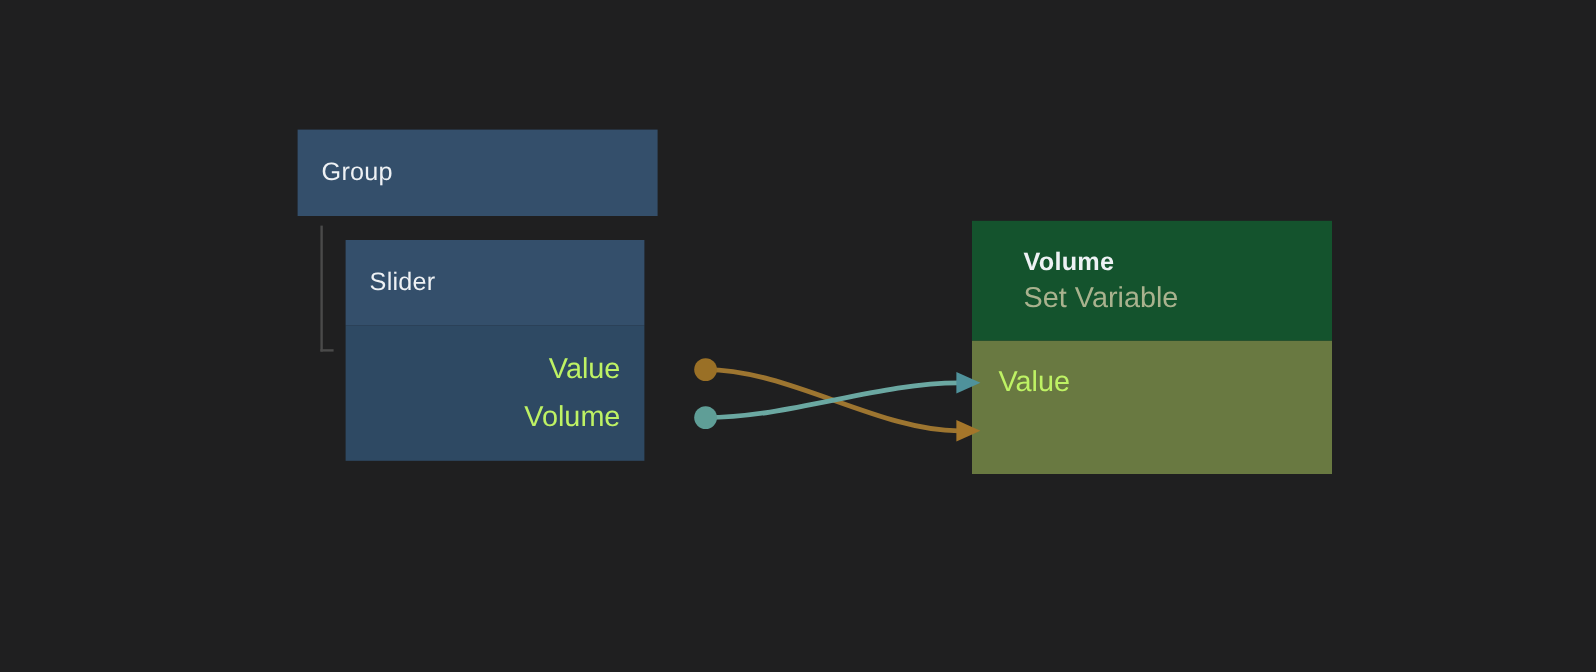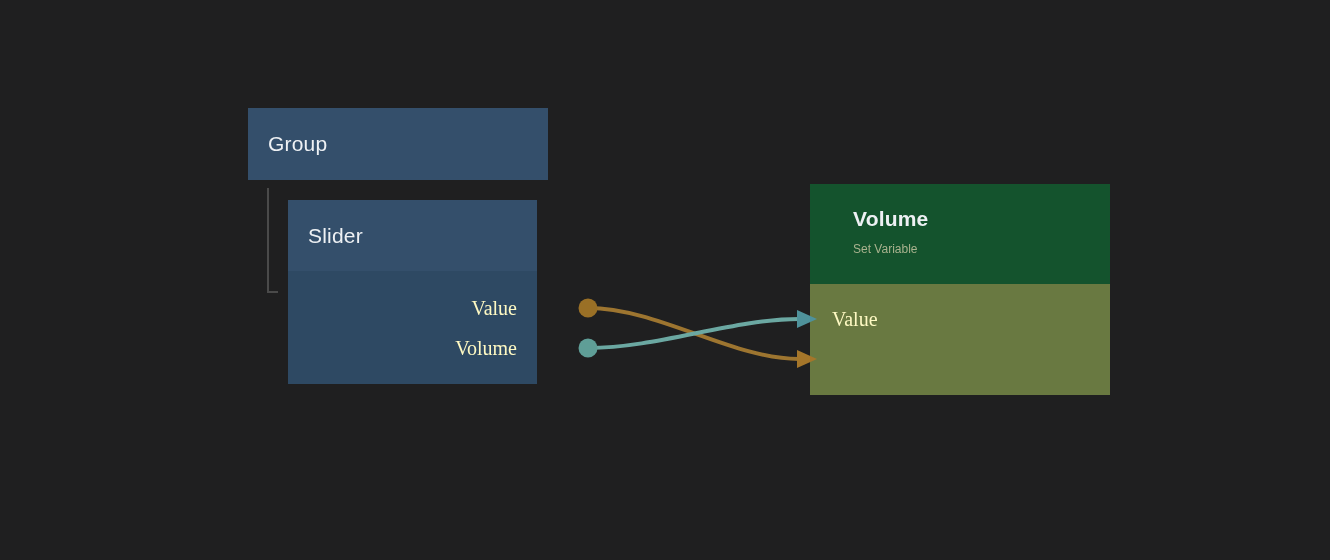--- a/index.html
+++ b/index.html
@@ -26,35 +26,34 @@
     width: 100%;
   }
   .node-title {
     font-size: 21px;
     line-height: 30px;
     color: #eef1f4;
     letter-spacing: 0.2px;
   }
   .node-title.bold { font-weight: 700; }
   .node-subtitle {
-    font-size: 12px;
+    font-size: 24px;
     line-height: 30px;
     color: #a9b28e;
   }
   .node-body {
     box-sizing: border-box;
     width: 100%;
   }
   .port-row {
     height: 40px;
     display: flex;
     align-items: center;
-    font-size: 20px;
-    color: #fef9c3;
-    font-family: Liberation Serif, serif;
+    font-size: 24px;
+    color: #bef264;
   }
   .port-row.out { justify-content: flex-end; padding-right: 20px; }
   .port-row.in  { justify-content: flex-start; padding-left: 22px; }
 
   
   #node-group   { left: 248px; top: 108px; width: 300px; height: 72px; }
   #node-group .node-header { height: 72px; padding-left: 20px; }
 
   
   .tree-connector {

